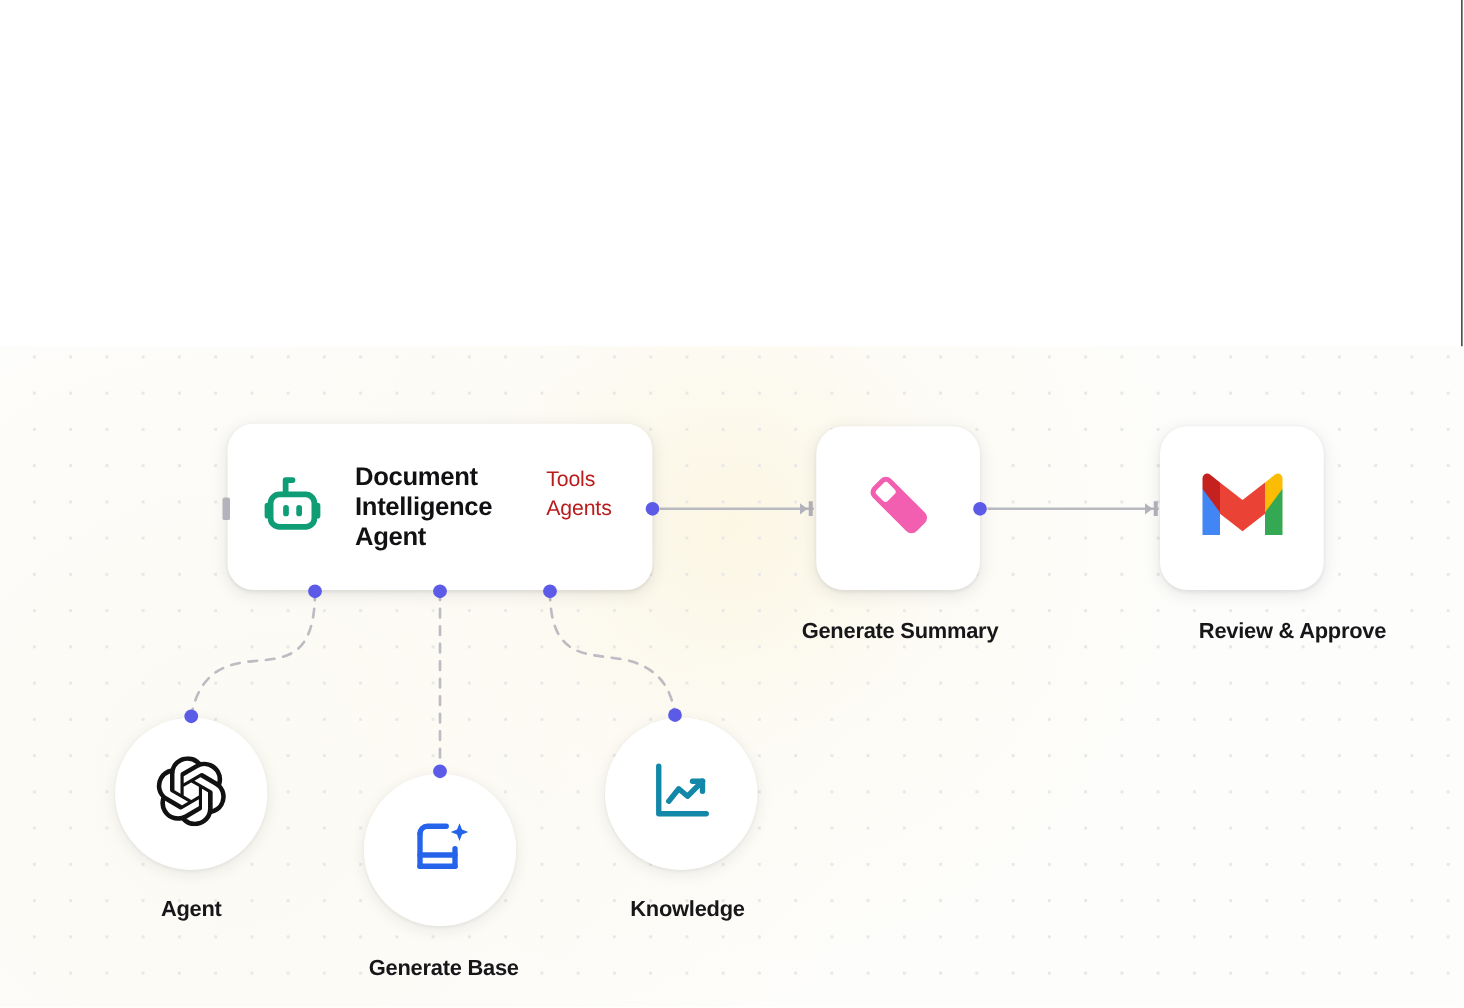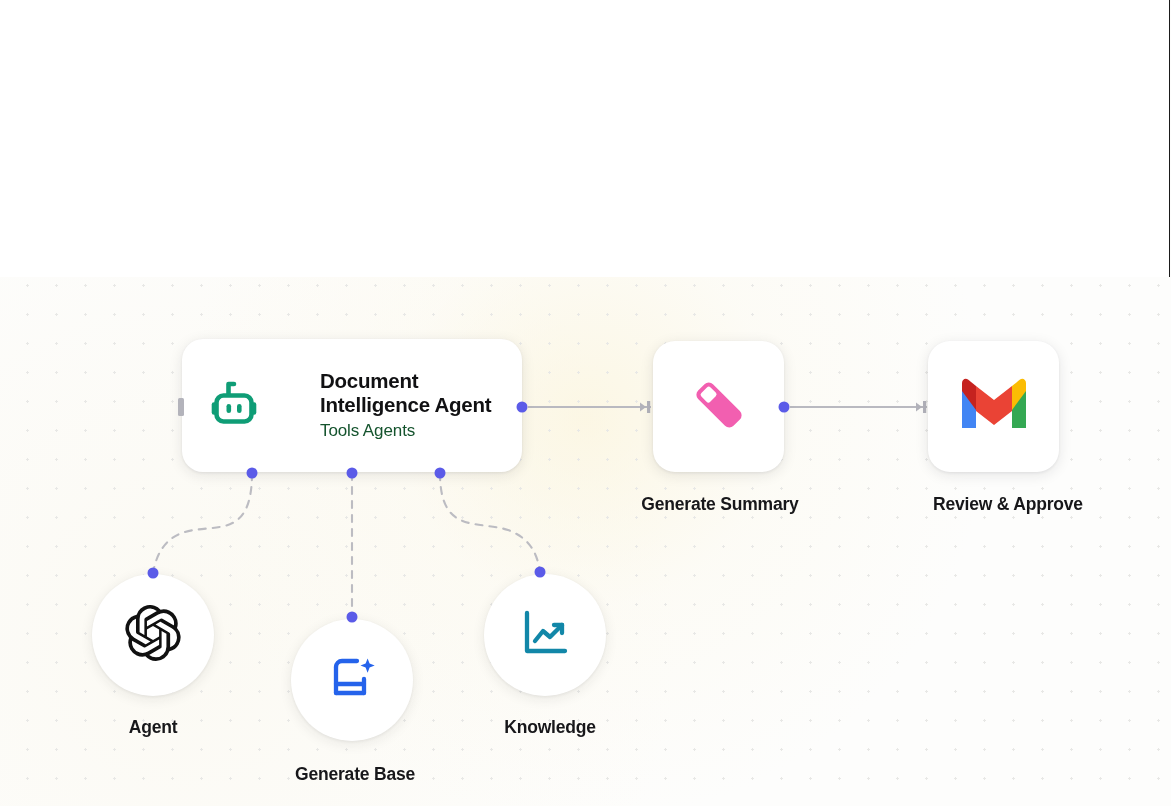--- a/index.html
+++ b/index.html
@@ -73,32 +73,32 @@
   }
   .agent-icon {
     width: 56px;
     height: 56px;
     flex: 0 0 56px;
     margin-right: 22px;
     display: flex;
     align-items: center;
     justify-content: center;
   }
-  .agent-text { display: flex; flex-direction: column; margin-left: 36px; }
+  .agent-text { display: flex; flex-direction: row; }
   .agent-title {
     font-size: 20.5px;
     font-weight: bold;
     color: #111113;
     line-height: 24px;
     letter-spacing: -0.25px;
     white-space: pre-line;
   }
   .agent-sub {
     font-size: 17px;
-    color: #14532d;
+    color: #b91c1c;
     line-height: 23px;
     margin-top: 2px;
     letter-spacing: -0.1px;
   }
 
   
   .input-bar {
     position: absolute;
     left: 178px;
     top: 398px;
@@ -150,21 +150,21 @@
     font-size: 17.5px;
     font-weight: bold;
     color: #17171a;
     letter-spacing: -0.2px;
     white-space: nowrap;
     text-align: right;
     transform: translateX(-50%);
     z-index: 22;
   }
   #cap-summary  { left: 720px; top: 494px; }
-  #cap-approve  { left: 1008px; top: 494px; }
+  #cap-approve  { left: 1034px; top: 494px; }
   #cap-model    { left: 153px; top: 717px; }
   #cap-kb       { left: 355px; top: 764px; }
   #cap-insights { left: 550px; top: 717px; }
 
   
   .port {
     position: absolute;
     width: 11px;
     height: 11px;
     border-radius: 50%;

